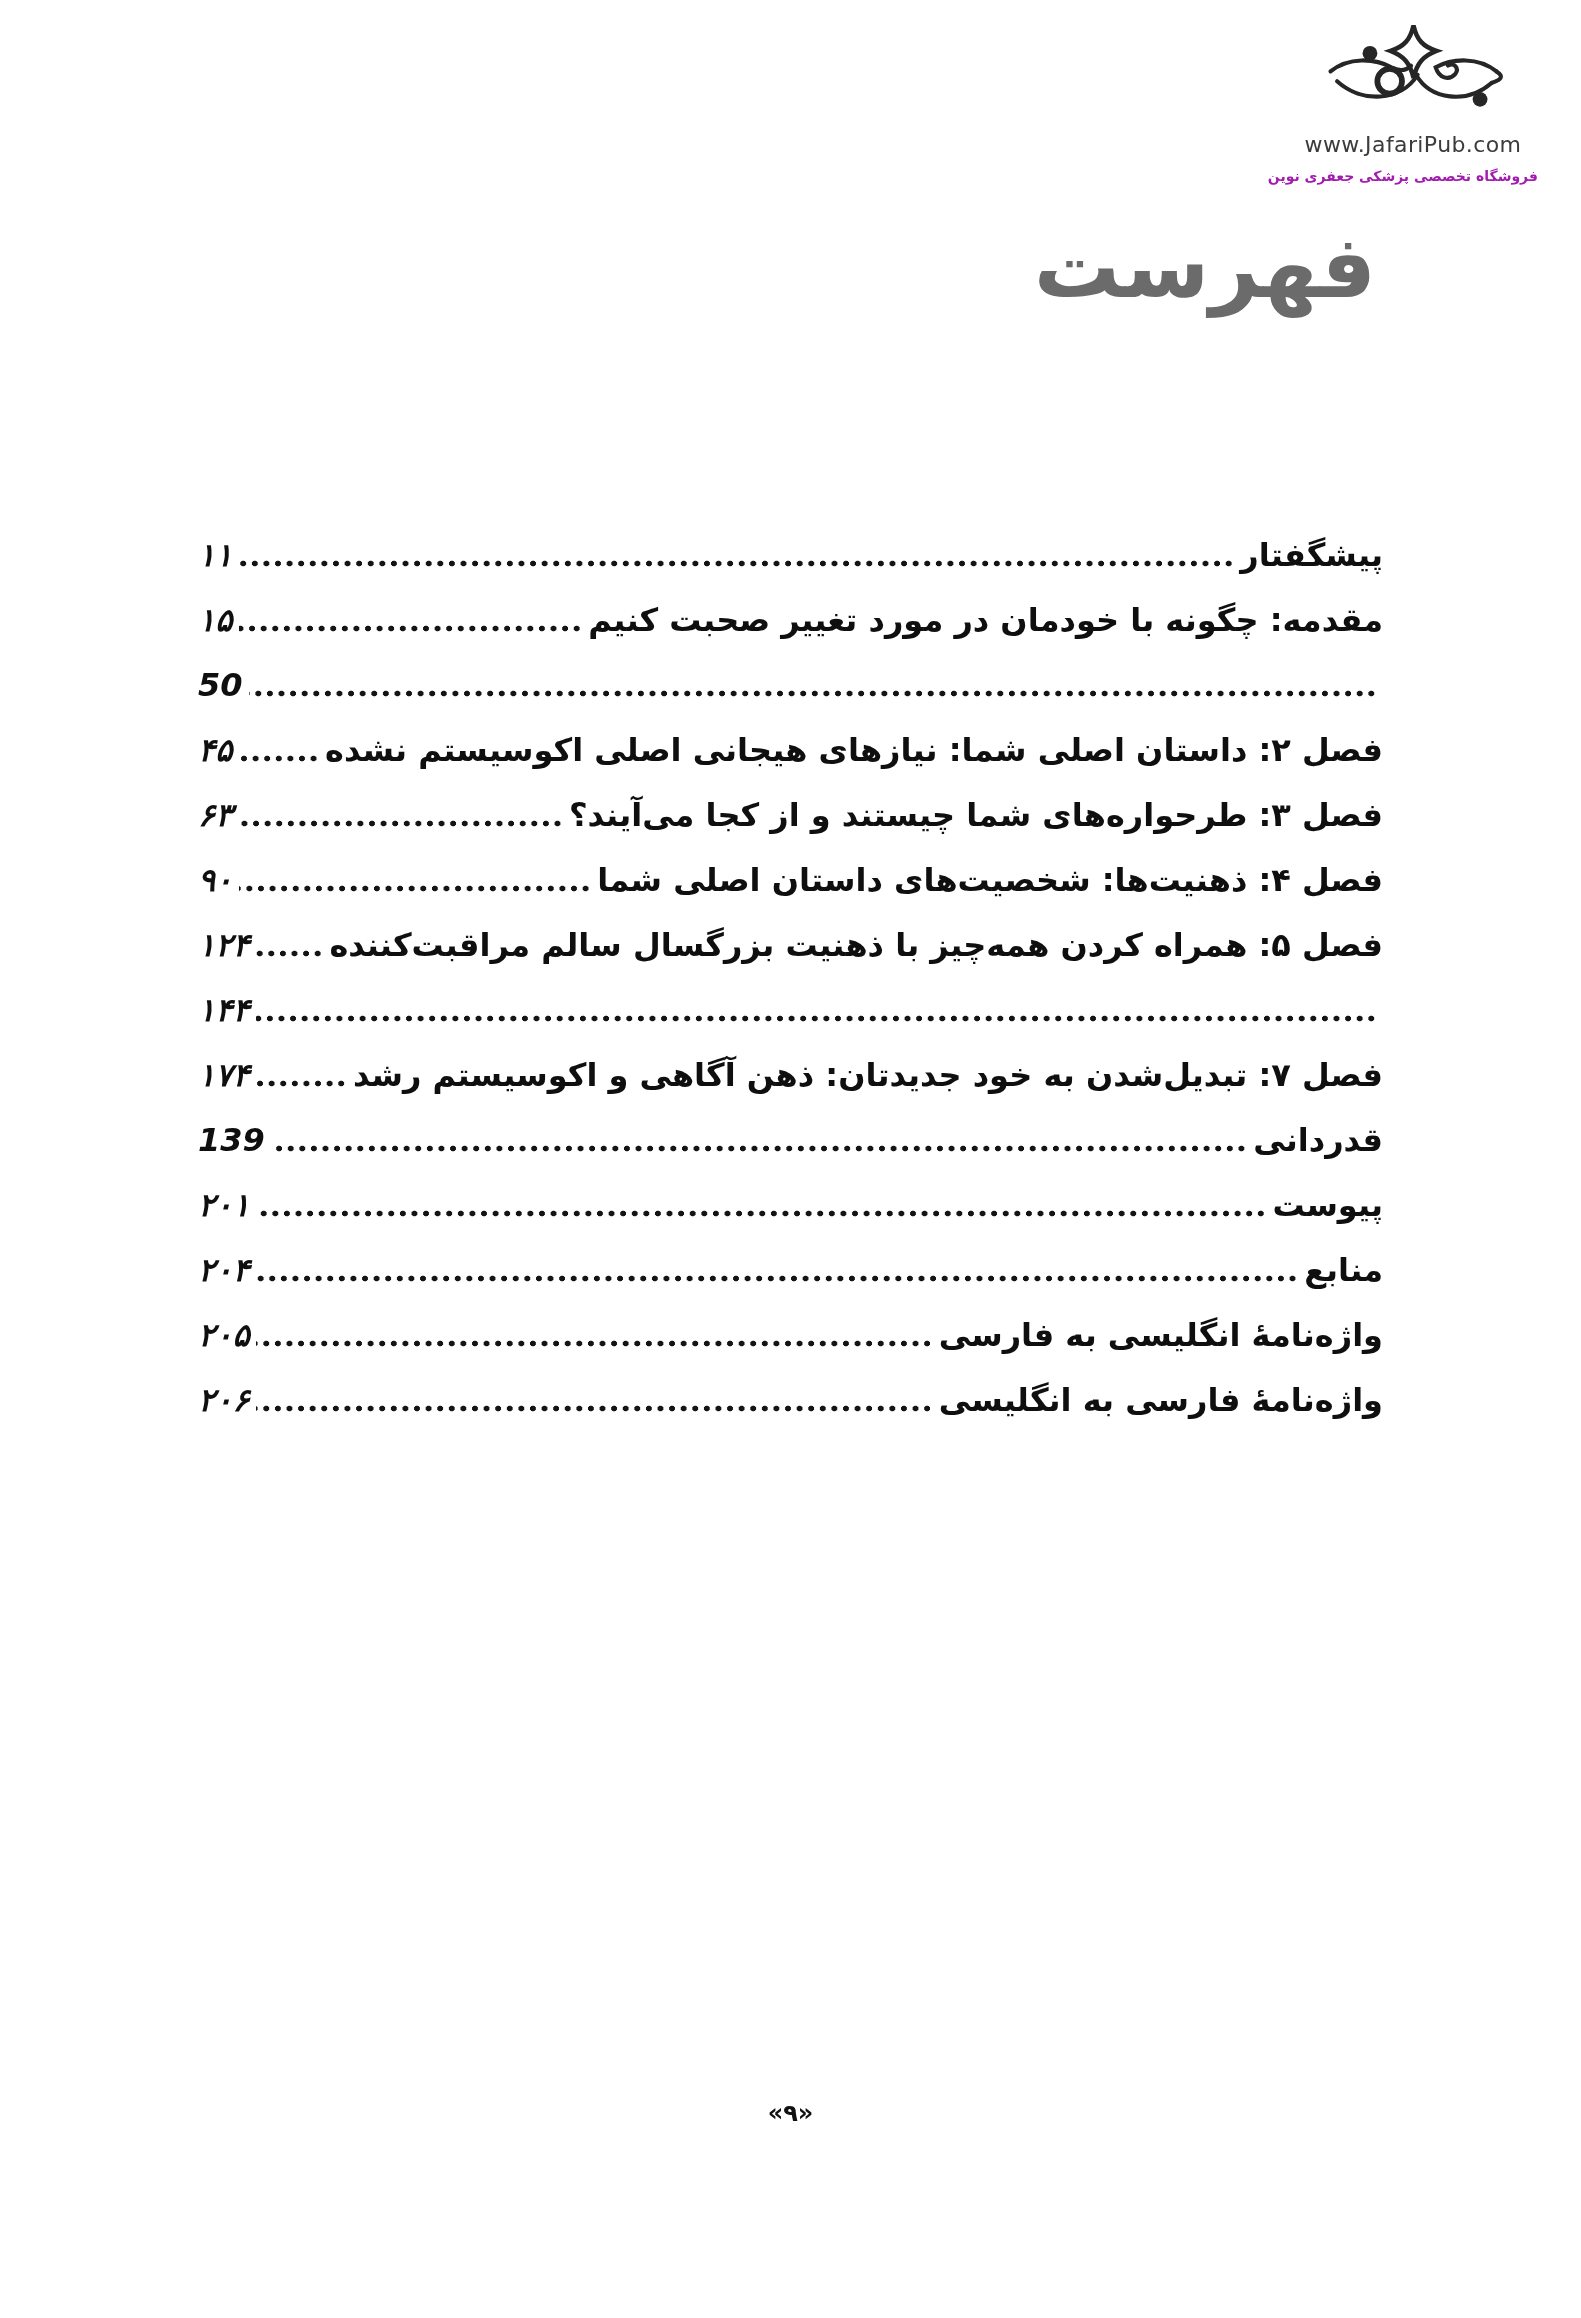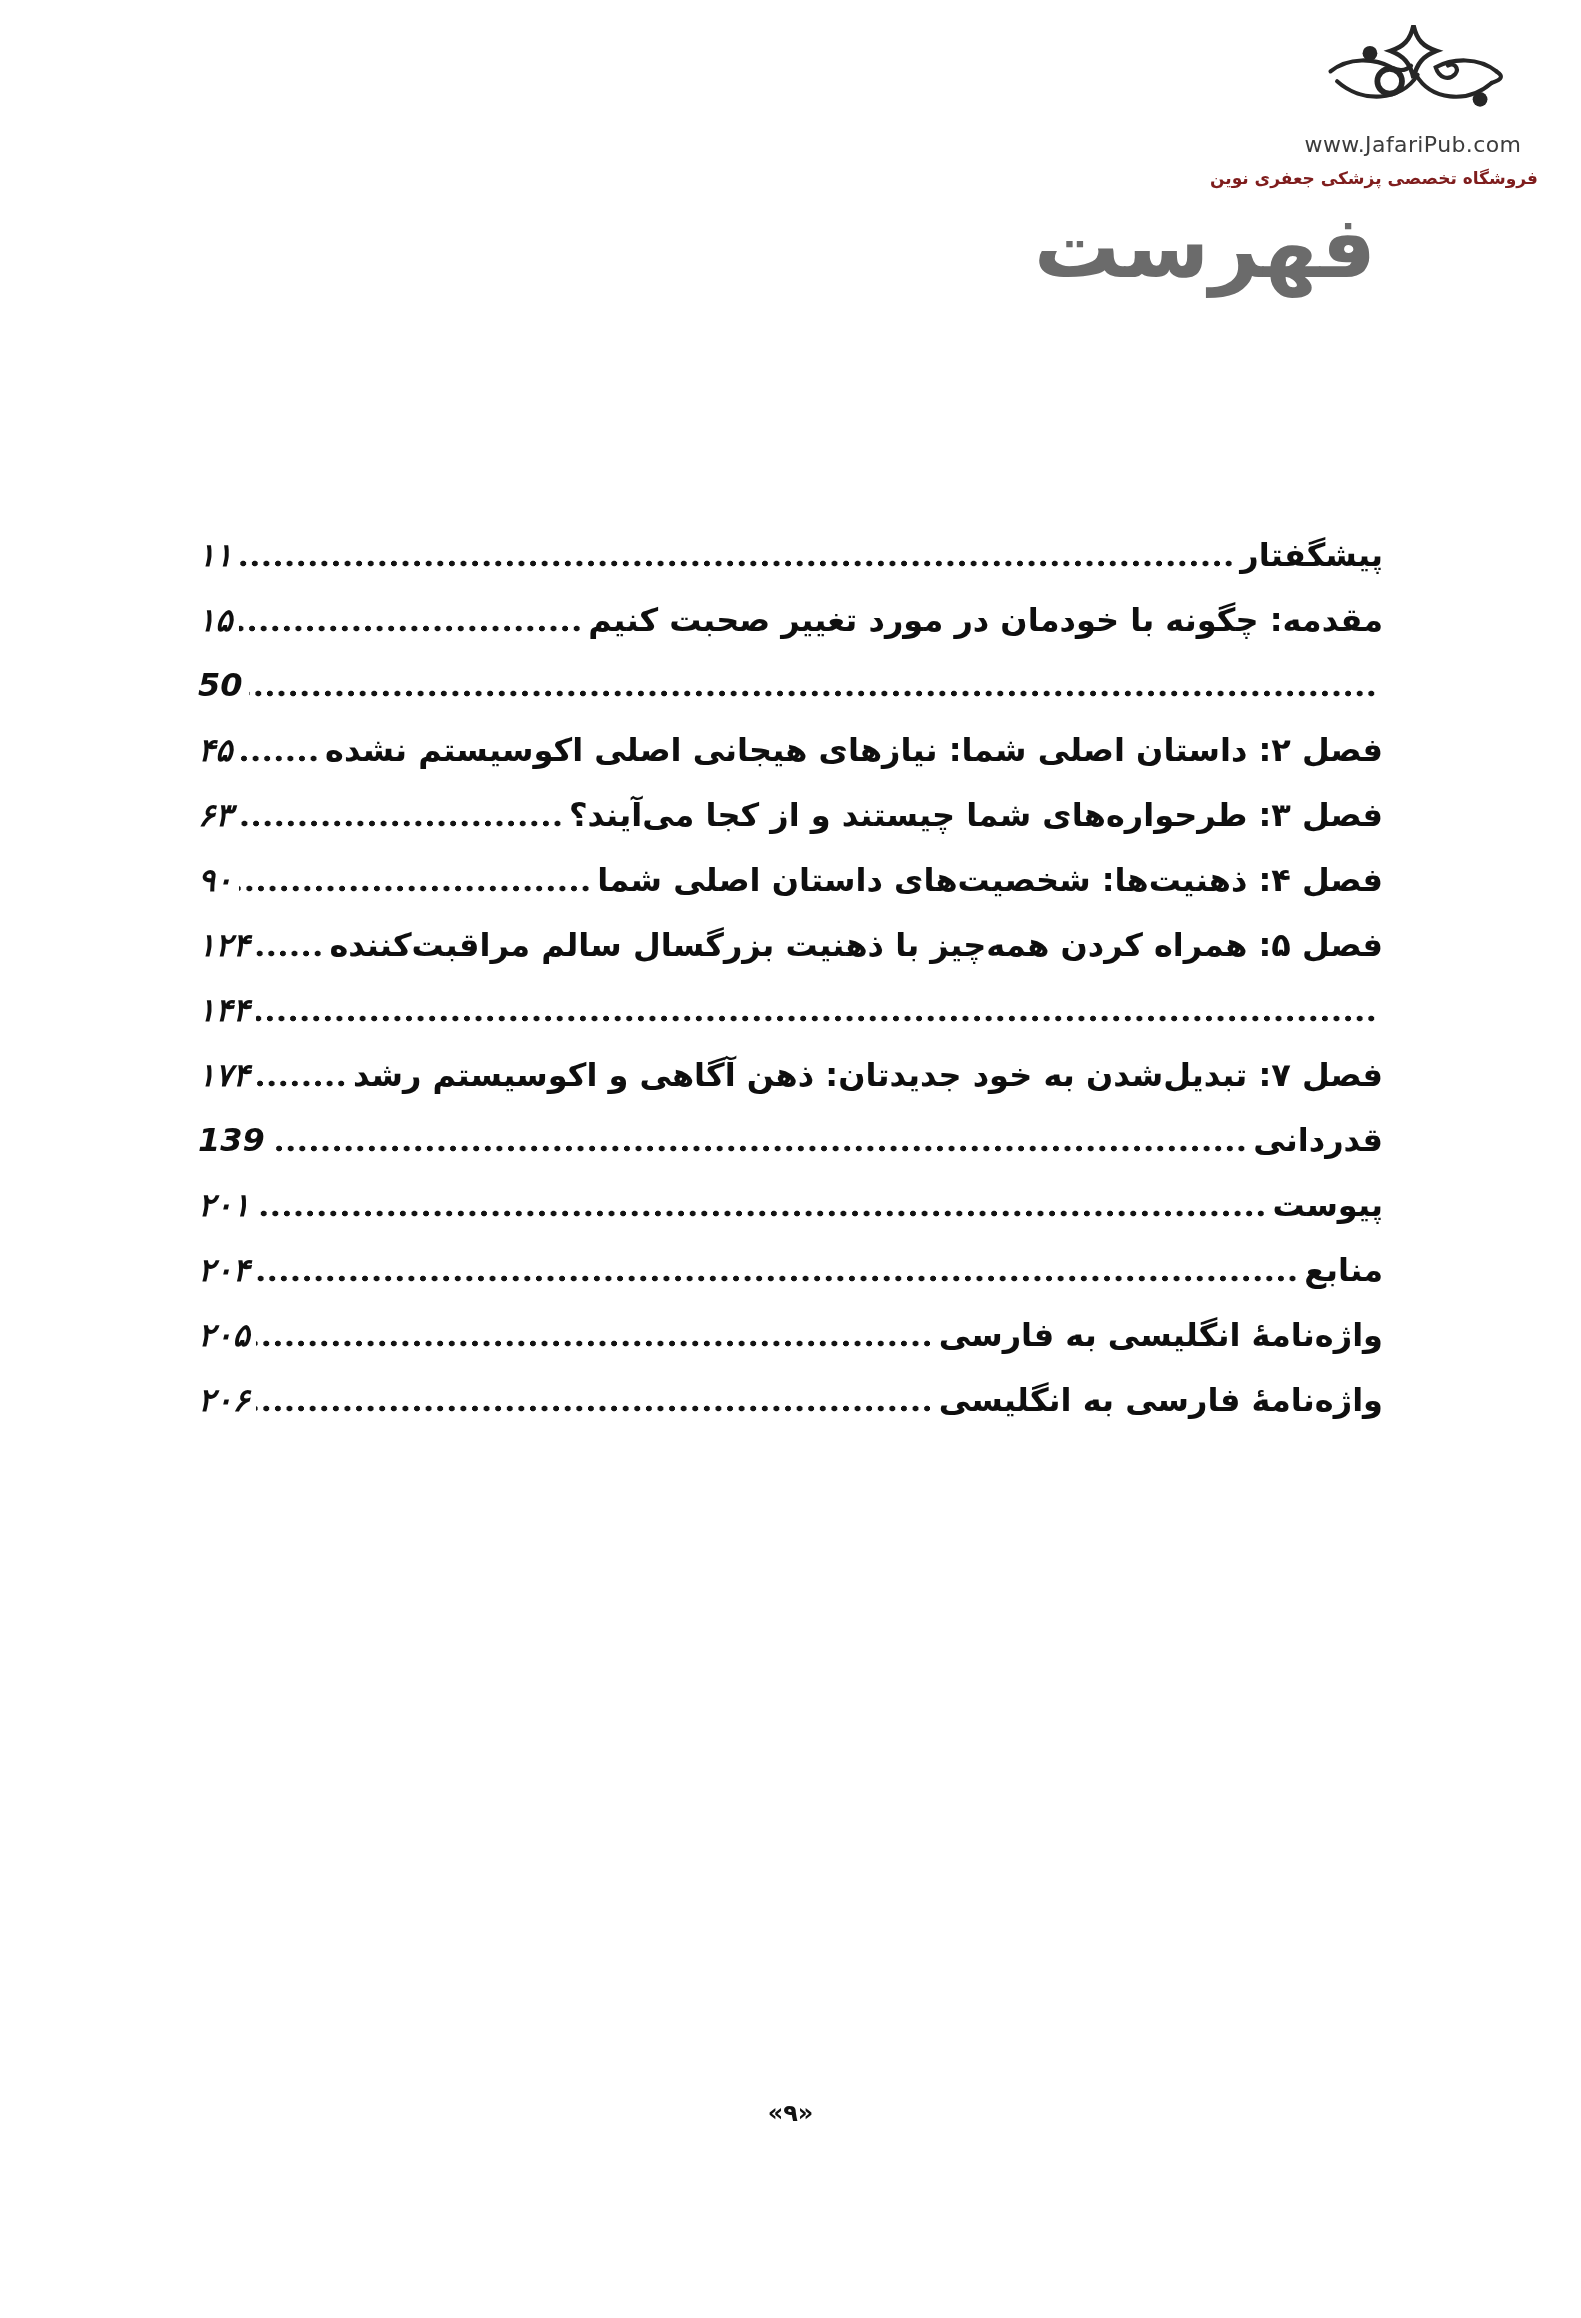--- a/index.html
+++ b/index.html
@@ -18,26 +18,26 @@
     text-align:center;
   }
   .pub-logo { display:block; margin:0 auto; }
   .pub-url {
     direction:ltr;
     font-size:22px; letter-spacing:0.4px;
     color:#3c3c3c; margin-top:19px;
     white-space:nowrap;
   }
   .pub-tagline {
-    font-size:17px; font-weight:700; color:#7f1d1d;
+    font-size:14px; font-weight:700; color:#a21caf;
     margin-top:11.6px; white-space:nowrap;
   }
   
   .page-title {
-    position:absolute; top:198px; right:205px;
+    position:absolute; top:218px; right:205px;
     font-size:86px; font-weight:800; line-height:1.15;
     color:#6b6b6b;
   }
   
   .toc {
     position:absolute; top:534px; left:198px; right:198px;
     direction:rtl;
   }
   .toc-row {
     display:flex; align-items:flex-end;

